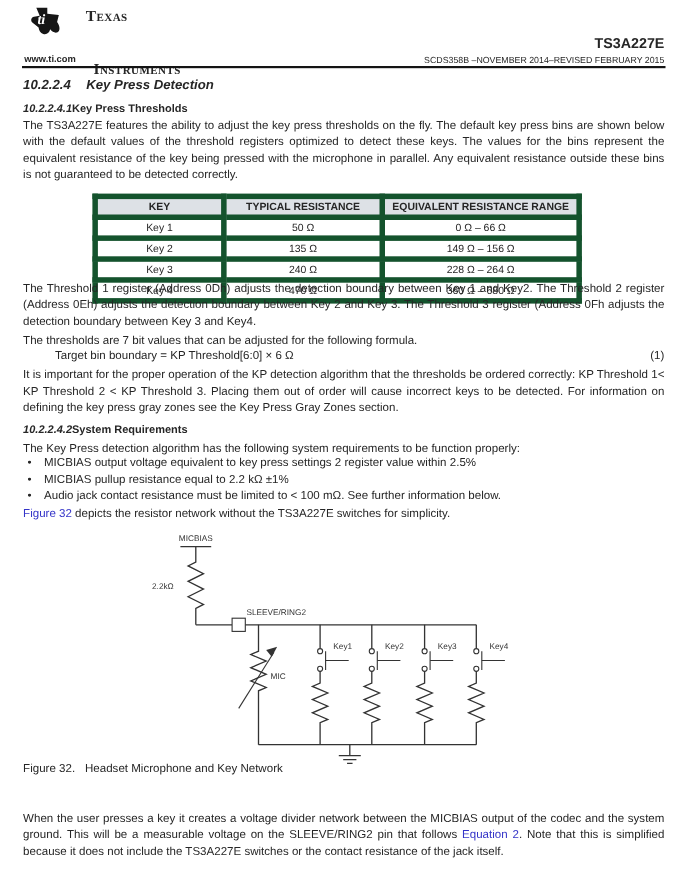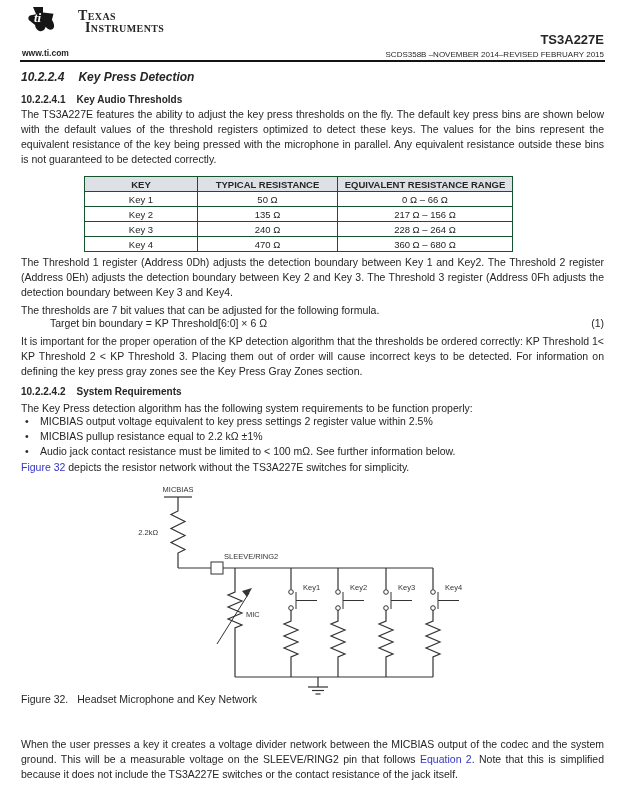--- a/index.html
+++ b/index.html
@@ -8,45 +8,45 @@
     font-family:"Liberation Sans",sans-serif;color:#262626;overflow:hidden;
   }
   .abs{position:absolute;}
   .body-text{font-size:10.5px;line-height:15px;text-align:justify;margin:0;}
   .link{color:#3434c8;cursor:pointer;text-decoration:none;text-align:center;}
 
   
   .logo-wrap{top:6px;left:22px;display:flex;align-items:flex-start;gap:16px;}
   .brand{font-family:"Liberation Serif",serif;font-variant:small-caps;font-weight:600;
          font-size:14px;line-height:12px;letter-spacing:.4px;margin-left:4px;margin-top:4px;}
-  .brand-2{margin-left:7px;}
+  .brand-2{margin-left:7px;margin-top:36px;}
   .part-number{top:32px;right:21px;font-size:13px;font-weight:bold;}
   .site{top:48px;left:22px;font-size:8.5px;font-weight:bold;color:#262626;}
   .doc-info{top:50px;right:21px;font-size:8px;}
   .rule{top:60px;left:20px;width:585px;height:2px;background:#141414;}
 
   
   .h-section{top:70px;left:21px;font-size:12px;font-weight:bold;font-style:italic;}
   .h-section .num{margin-right:14px;}
   .h-sub{left:21px;font-size:10px;font-weight:bold;}
-  .h-sub .num{margin-right:11px;}
+  .h-sub .num{font-style:italic;}
 
   .p1{top:107px;left:21px;width:583px;}
   .p2{top:255px;left:21px;width:583px;}
   .p3{top:303px;left:21px;width:583px;text-align:left;}
   .formula{top:317px;left:50px;width:554px;font-size:10.5px;}
   .formula .eq-num{float:right;}
   .p4{top:334px;left:21px;width:583px;}
   .p5{top:401px;left:21px;width:583px;text-align:left;}
   .p6{top:460px;left:21px;width:583px;text-align:left;}
   .p7{top:737px;left:21px;width:583px;}
 
   
   .res-table{top:176px;left:84px;border-collapse:collapse;font-size:9.5px;}
-  .res-table th,.res-table td{border:1px solid #14532d;text-align:center;padding:1px 4px;height:12px;line-height:11px;}
+  .res-table th,.res-table td{border:5px solid #14532d;text-align:center;padding:1px 4px;height:12px;line-height:11px;}
   .res-table th{background:#dde1e6;font-weight:bold;}
   .col-key{width:104px;}.col-typ{width:131px;}.col-rng{width:166px;}
 
   
   .bullets{top:414px;left:25px;width:579px;font-size:10.5px;line-height:15px;}
   .bullet-row{display:flex;}
   .bullet-marker{width:15px;flex:none;}
 
   
   .figure{top:484px;left:100px;width:400px;height:218px;}
@@ -78,21 +78,21 @@
   <div class="abs part-number">TS3A227E</div>
   <div class="abs site">www.ti.com</div>
   <div class="abs doc-info">SCDS358B –NOVEMBER 2014–REVISED FEBRUARY 2015</div>
   <div class="abs rule"></div>
 
   <div class="abs h-section">
     <span class="num">10.2.2.4</span><span>Key Press Detection</span>
   </div>
 
   <div class="abs h-sub" style="top:94px;">
-    <span class="num">10.2.2.4.1</span><span>Key Audio Thresholds</span>
+    <span class="num">10.2.2.4.1</span><span>Key Press Thresholds</span>
   </div>
 
   <p class="abs body-text p1">The TS3A227E features the ability to adjust the key press thresholds on the fly. The default key press bins are shown below with the default values of the threshold registers optimized to detect these keys. The values for the bins represent the equivalent resistance of the key being pressed with the microphone in parallel. Any equivalent resistance outside these bins is not guaranteed to be detected correctly.</p>
 
   <table class="abs res-table">
     <thead>
       <tr>
         <th class="col-key">KEY</th>
         <th class="col-typ">TYPICAL RESISTANCE</th>
         <th class="col-rng">EQUIVALENT RESISTANCE RANGE</th>
@@ -100,21 +100,21 @@
     </thead>
     <tbody>
       <tr>
         <td>Key 1</td>
         <td>50 Ω</td>
         <td>0 Ω – 66 Ω</td>
       </tr>
       <tr>
         <td>Key 2</td>
         <td>135 Ω</td>
-        <td>217 Ω – 156 Ω</td>
+        <td>149 Ω – 156 Ω</td>
       </tr>
       <tr>
         <td>Key 3</td>
         <td>240 Ω</td>
         <td>228 Ω – 264 Ω</td>
       </tr>
       <tr>
         <td>Key 4</td>
         <td>470 Ω</td>
         <td>360 Ω – 680 Ω</td>

